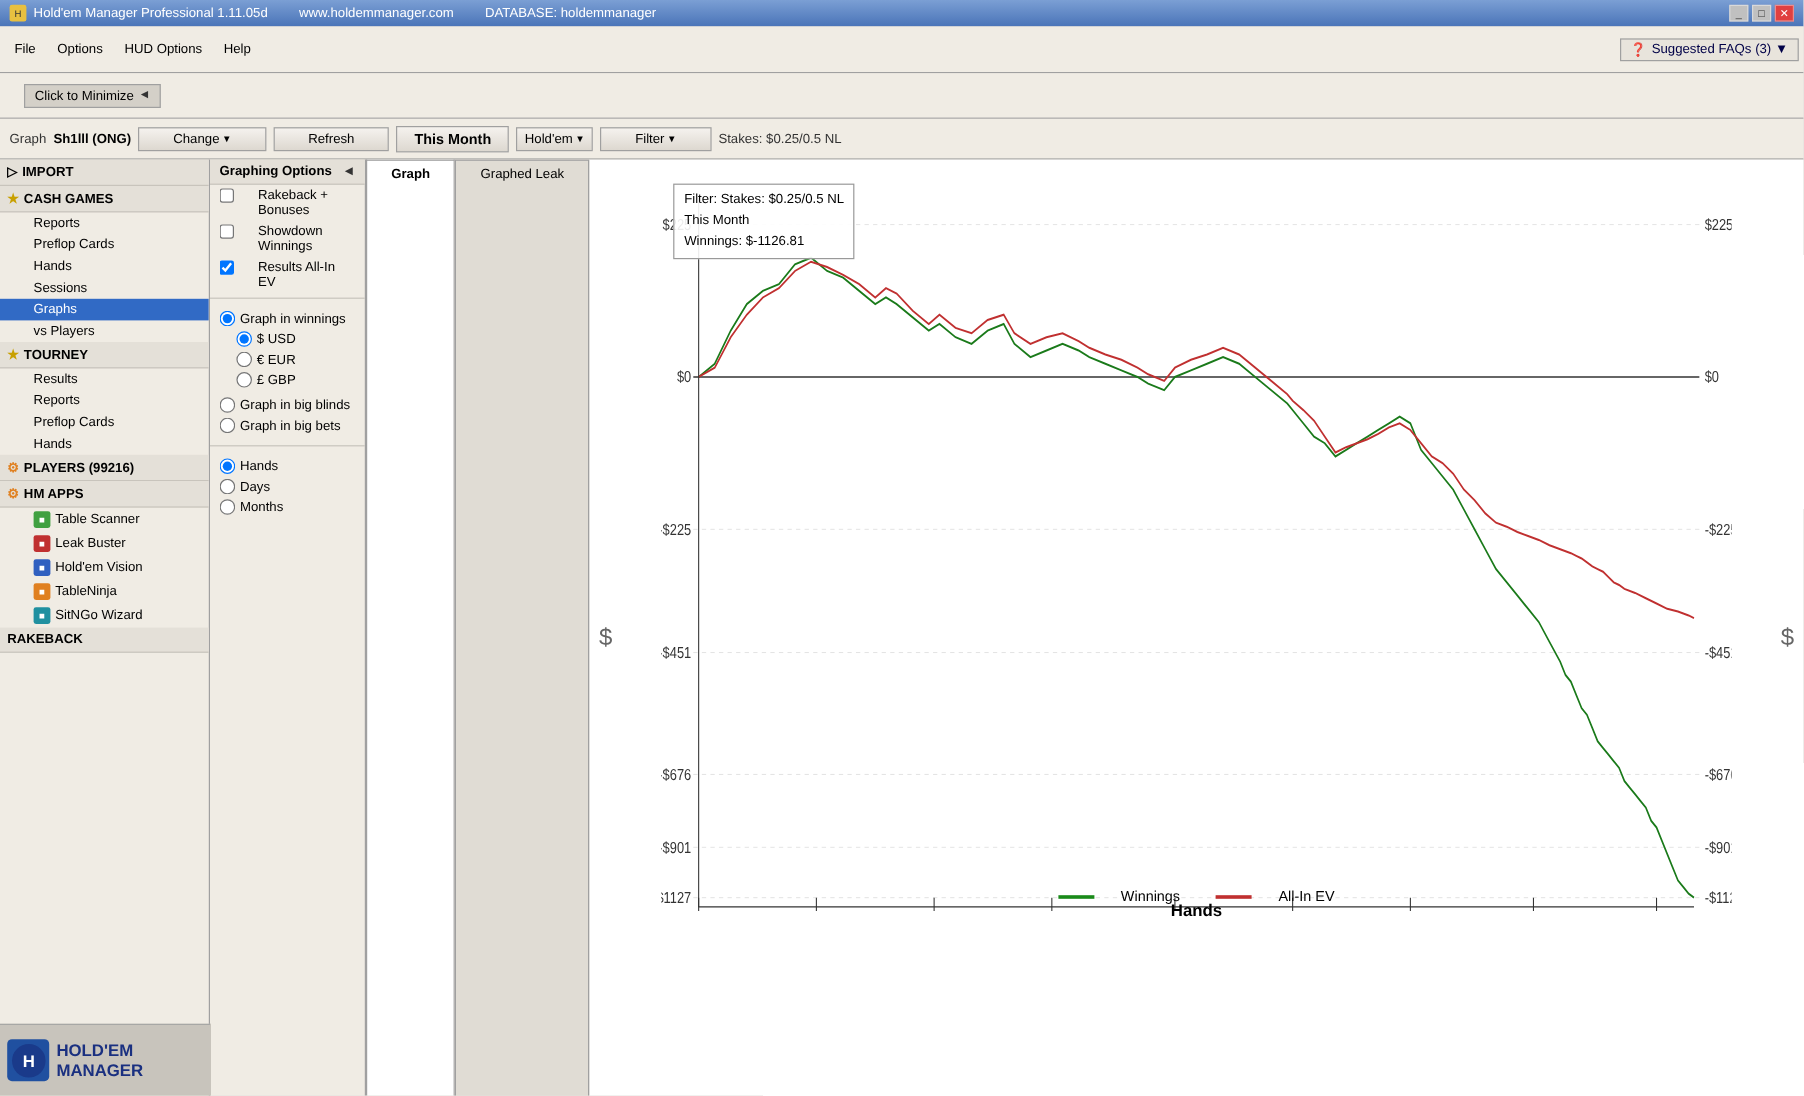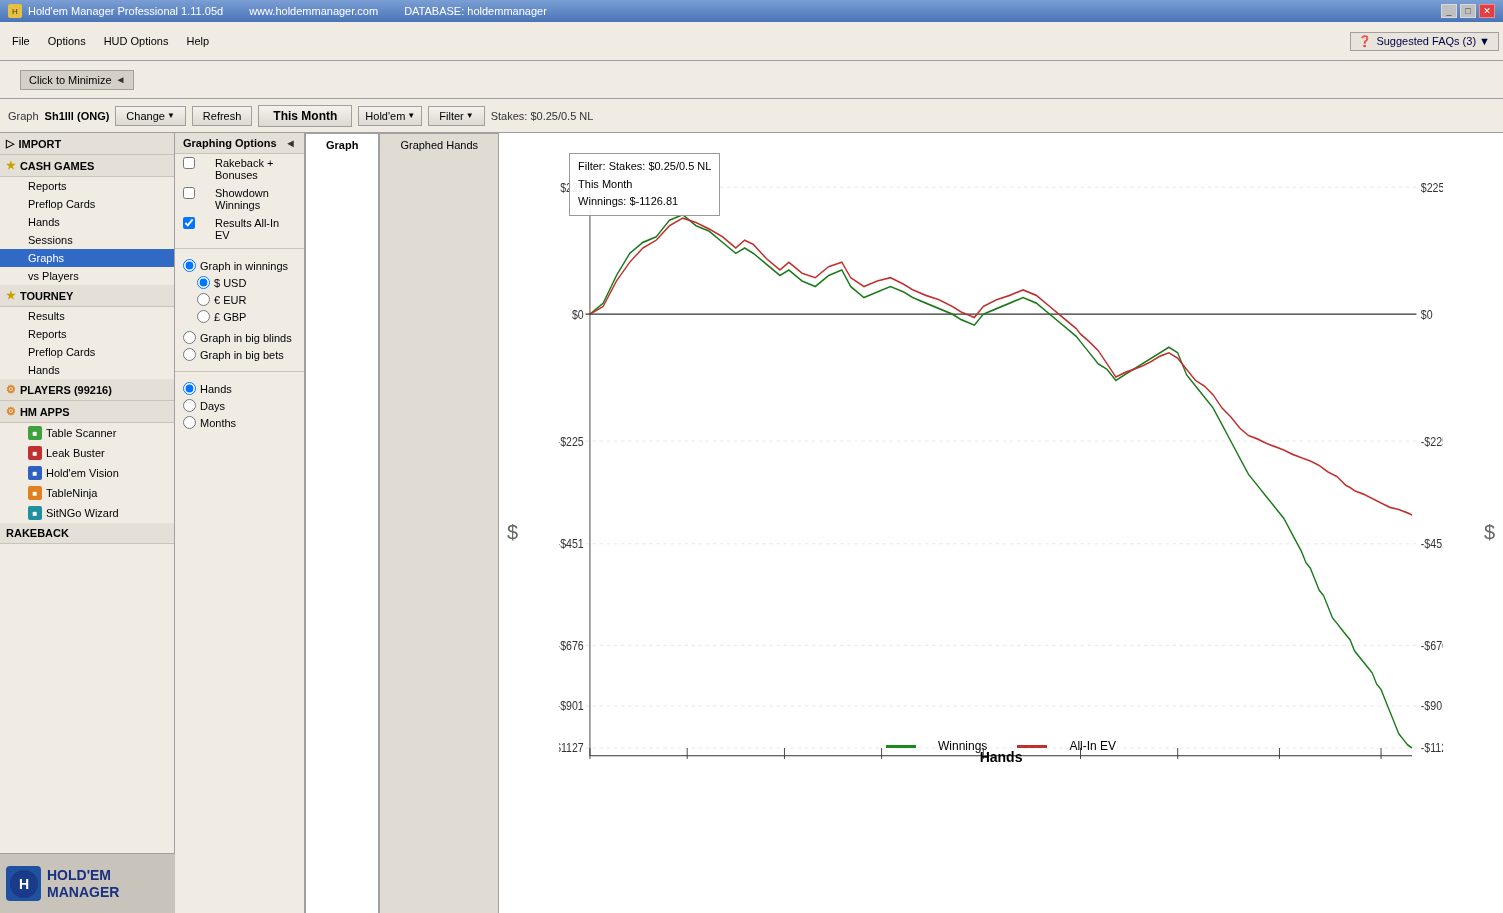--- a/index.html
+++ b/index.html
@@ -20,21 +20,21 @@
 
     
     .toolbar { background: #f0ece4; height: 38px; display: flex; align-items: center; padding: 0 20px; border-bottom: 1px solid #a0a0a0; gap: 4px; }
     .toolbar-minimize { background: #d4d0c8; border: 1px solid #a0a0a0; padding: 3px 8px; font-size: 11px; cursor: pointer; display: flex; align-items: center; gap: 4px; }
     .minimize-arrow { font-size: 10px; color: #333; }
 
     
     .player-toolbar { background: #f0ece4; height: 34px; display: flex; align-items: center; padding: 0 8px; border-bottom: 1px solid #a0a0a0; gap: 6px; }
     .player-label { font-size: 11px; color: #333; }
     .player-name { font-weight: bold; font-size: 11px; }
-    .toolbar-btn { background: linear-gradient(to bottom, #f5f2ee, #ddd8d0); border: 1px solid #a0a0a0; padding: 3px 10px; font-size: 11px; cursor: pointer; display: flex; align-items: center; gap: 2px; }
+    .toolbar-btn { background: linear-gradient(to bottom, #f5f2ee, #ddd8d0); border: 1px solid #a0a0a0; padding: 3px 28px; font-size: 11px; cursor: pointer; display: flex; align-items: center; gap: 2px; }
     .dropdown-arrow { font-size: 8px; }
     .month-btn { background: linear-gradient(to bottom, #f5f2ee, #ddd8d0); border: 1px solid #a0a0a0; padding: 3px 14px; font-size: 12px; font-weight: bold; cursor: pointer; }
     .game-select { background: linear-gradient(to bottom, #f5f2ee, #ddd8d0); border: 1px solid #a0a0a0; padding: 3px 6px; font-size: 11px; cursor: pointer; display: flex; align-items: center; gap: 2px; }
     .stakes-label { font-size: 11px; color: #333; }
 
     
     .main-content { display: flex; height: calc(913px - 22px - 22px - 38px - 34px); }
 
     
     .sidebar { width: 175px; background: #f0ece4; border-right: 1px solid #a0a0a0; overflow-y: auto; flex-shrink: 0; }
@@ -292,21 +292,21 @@
     </div>
   </div>
 
   <div class="graph-area">
 
     <div class="graph-tabs">
       <div class="graph-tab active">
         <span>Graph</span>
       </div>
       <div class="graph-tab inactive">
-        <span>Graphed Hands</span>
+        <span>Graphed Leak</span>
       </div>
     </div>
 
     <div class="chart-container" style="position:relative; flex:1; padding: 10px 60px 100px 60px;">
 
       
       <div class="chart-info-box">
         <div>Filter: Stakes: $0.25/0.5 NL</div>
         <div>This Month</div>
         <div>Winnings: $-1126.81</div>

